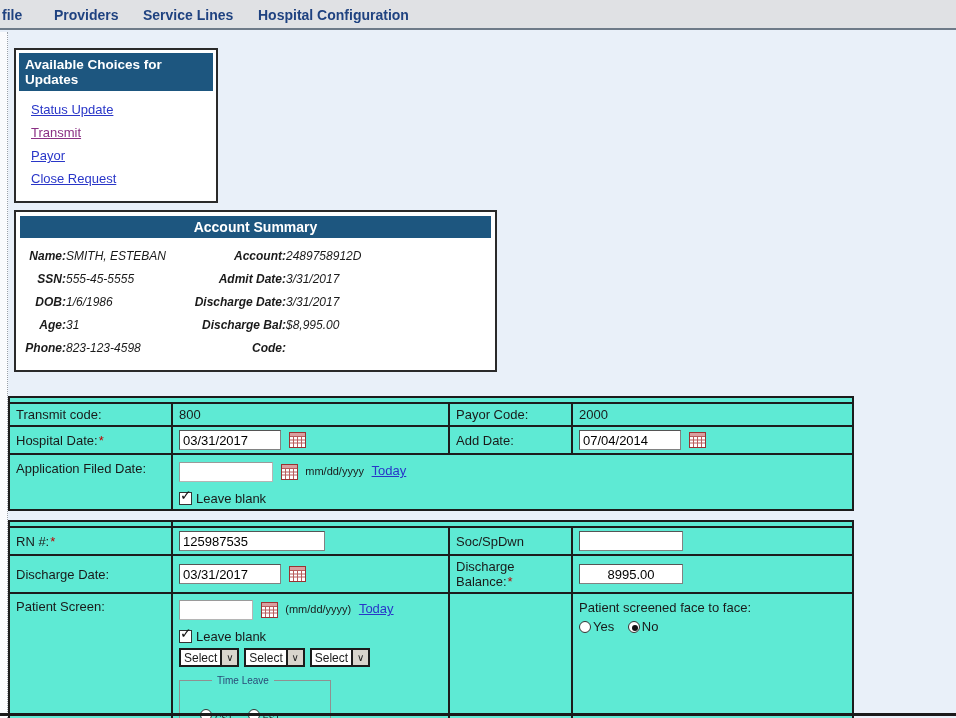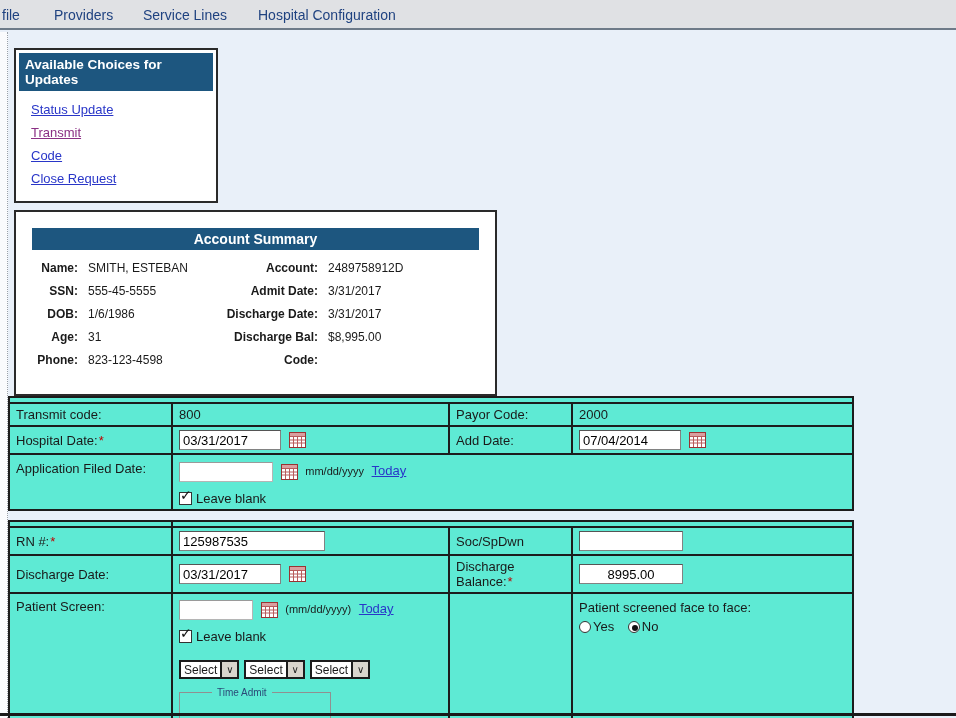--- a/index.html
+++ b/index.html
@@ -6,34 +6,34 @@
     --header_bar:#1d567f; --link:#2936c8; --link_visited:#8a2f84; --asterisk:#c00000;
   }
   *{box-sizing:border-box;}
   html,body{margin:0;padding:0;}
   body{
     width:956px;height:718px;position:relative;overflow:hidden;
     background:#e9f0f9;font-family:"Liberation Sans","DejaVu Sans",sans-serif;color:#1a1a1a;
   }
   
   .navbar{position:absolute;top:0;left:0;width:956px;height:30px;background:#e0e1e4;border-bottom:2px solid #6e7a88;}
-  .nav-item{position:absolute;top:0;height:30px;line-height:30px;font-size:14px;font-weight:normal;color:#1f4280;cursor:pointer;white-space:nowrap;}
+  .nav-item{position:absolute;top:0;height:30px;line-height:30px;font-size:14px;font-weight:bold;color:#1f4280;cursor:pointer;white-space:nowrap;}
   .nav-item.n0{left:2px;} .nav-item.n1{left:54px;} .nav-item.n2{left:143px;} .nav-item.n3{left:258px;}
   
   .left-rail{position:absolute;top:32px;left:0;width:8px;bottom:0;background:#fafbfd;border-right:1px dotted #9aa0a8;}
   
   .panel{position:absolute;background:#ffffff;border:2px solid #2a2a2a;padding:3px;}
   .panel-header{background:var(--header_bar);color:#ffffff;font-weight:bold;font-size:13.5px;padding:4px 6px;}
   .choices{left:14px;top:48px;width:204px;}
   .choices .links{padding:7px 0 8px 12px;}
   .choices a{display:block;height:23px;line-height:23px;font-size:13px;color:var(--link);text-decoration:underline;cursor:pointer;width:max-content;}
   .choices a.visited{color:var(--link_visited);}
-  .account{left:14px;top:210px;width:483px;padding:16px;}
+  .account{left:14px;top:210px;width:483px;padding:4px;}
   .account .panel-header{text-align:center;font-size:14px;padding:3px 6px;}
-  .acct-grid{display:grid;grid-template-columns:46px 104px 116px 1fr;column-gap:10px;padding:7px 0 6px 0;font-size:12px;}
+  .acct-grid{display:grid;grid-template-columns:46px 104px 116px 1fr;padding:7px 0 6px 0;font-size:12px;font-style:italic;}
   .acct-grid .cell{height:23px;line-height:23px;white-space:nowrap;}
   .acct-grid .albl{font-weight:bold;text-align:right;}
   
   table.formtbl{position:absolute;left:8px;width:844px;border-collapse:collapse;table-layout:fixed;background:#5eead4;}
   table.t1{top:396px;} table.t2{top:520px;}
   .formtbl td{border:2px solid #1c1c1c;font-size:13px;padding:3px 6px;vertical-align:middle;overflow:visible;}
   .formtbl tr.spacer td{height:6px;padding:0;}
   .formtbl tr.r-sm td{height:16px;}
   .formtbl tr.r-md td{height:24px;}
   .formtbl tr.r-app td{height:44px;vertical-align:top;padding-top:6px;}
@@ -44,21 +44,21 @@
   .w-date{width:102px;} .w-rn{width:146px;} .w-soc{width:104px;text-align:center;} .w-app{width:94px;} .w-ps{width:74px;}
   svg.cal{vertical-align:middle;margin-left:4px;cursor:pointer;}
   .hint{font-size:11px;color:#1a1a1a;margin-left:4px;}
   a.today{font-size:13px;color:var(--link);text-decoration:underline;cursor:pointer;margin-left:4px;}
   .fieldline{white-space:nowrap;margin-top:1px;}
   
   .cbline{display:block;margin-top:9px;white-space:nowrap;font-size:13px;}
   .checkbox{display:inline-block;width:13px;height:13px;border:1px solid #333;background:#fff;position:relative;vertical-align:-2px;margin-right:4px;cursor:pointer;}
   .checkbox .mark{position:absolute;top:-5px;left:0px;font-size:14px;font-weight:bold;color:#111;line-height:14px;}
   
-  .selline{margin-top:16px;white-space:nowrap;}
+  .selline{margin-top:4px;white-space:nowrap;}
   .selectbox{display:inline-flex;align-items:stretch;border:2px solid #1c1c1c;background:#fff;height:19px;margin-right:5px;cursor:pointer;}
   .sel-text{font-size:12px;padding:1px 3px 0 3px;min-width:34px;}
   .sel-arrow{width:17px;background:#d9d5cd;border-left:2px solid #1c1c1c;text-align:center;font-size:10px;line-height:15px;color:#222;}
   
   fieldset.tz{margin:8px 0 0 0;width:152px;border:1px solid #909090;padding:4px 0 12px 20px;}
   fieldset.tz legend{font-size:10px;color:#2b4a77;padding:0 5px;margin-left:12px;}
   .tz-row{margin-top:17px;white-space:nowrap;}
   .tz-opt{display:inline-block;width:44px;}
   .radio{display:inline-block;width:12px;height:12px;border:1px solid #333;border-radius:50%;background:#fff;position:relative;vertical-align:-2px;cursor:pointer;}
   .radio.checked::after{content:"";position:absolute;left:3px;top:3px;width:6px;height:6px;border-radius:50%;background:#111;}
@@ -80,21 +80,21 @@
   <span class="nav-item n3">Hospital Configuration</span>
 </div>
 
 <div class="left-rail"></div>
 
 <div class="panel choices">
   <div class="panel-header">Available Choices for Updates</div>
   <div class="links">
     <a>Status Update</a>
     <a class="visited">Transmit</a>
-    <a>Code</a>
+    <a>Payor</a>
     <a>Close Request</a>
   </div>
 </div>
 
 <div class="panel account">
   <div class="panel-header">Account Summary</div>
   <div class="acct-grid">
     <div class="cell albl">Name:</div>
     <div class="cell">SMITH, ESTEBAN</div>
     <div class="cell albl">Account:</div>
@@ -238,21 +238,21 @@
               <span class="sel-arrow">∨</span>
             </span><span class="selectbox">
               <span class="sel-text">Select</span>
               <span class="sel-arrow">∨</span>
             </span><span class="selectbox">
               <span class="sel-text">Select</span>
               <span class="sel-arrow">∨</span>
             </span>
       </div>
       <fieldset class="tz">
-        <legend>Time Admit</legend>
+        <legend>Time Leave</legend>
         <div class="tz-row">
           <span class="tz-opt"><span class="radio"></span><span class="olbl">CST</span></span>
           <span class="tz-opt"><span class="radio"></span><span class="olbl">EST</span></span>
         </div>
         <div class="tz-row">
           <span class="tz-opt"><span class="radio"></span></span>
           <span class="tz-opt"><span class="radio"></span></span>
         </div>
       </fieldset>
     </td>

